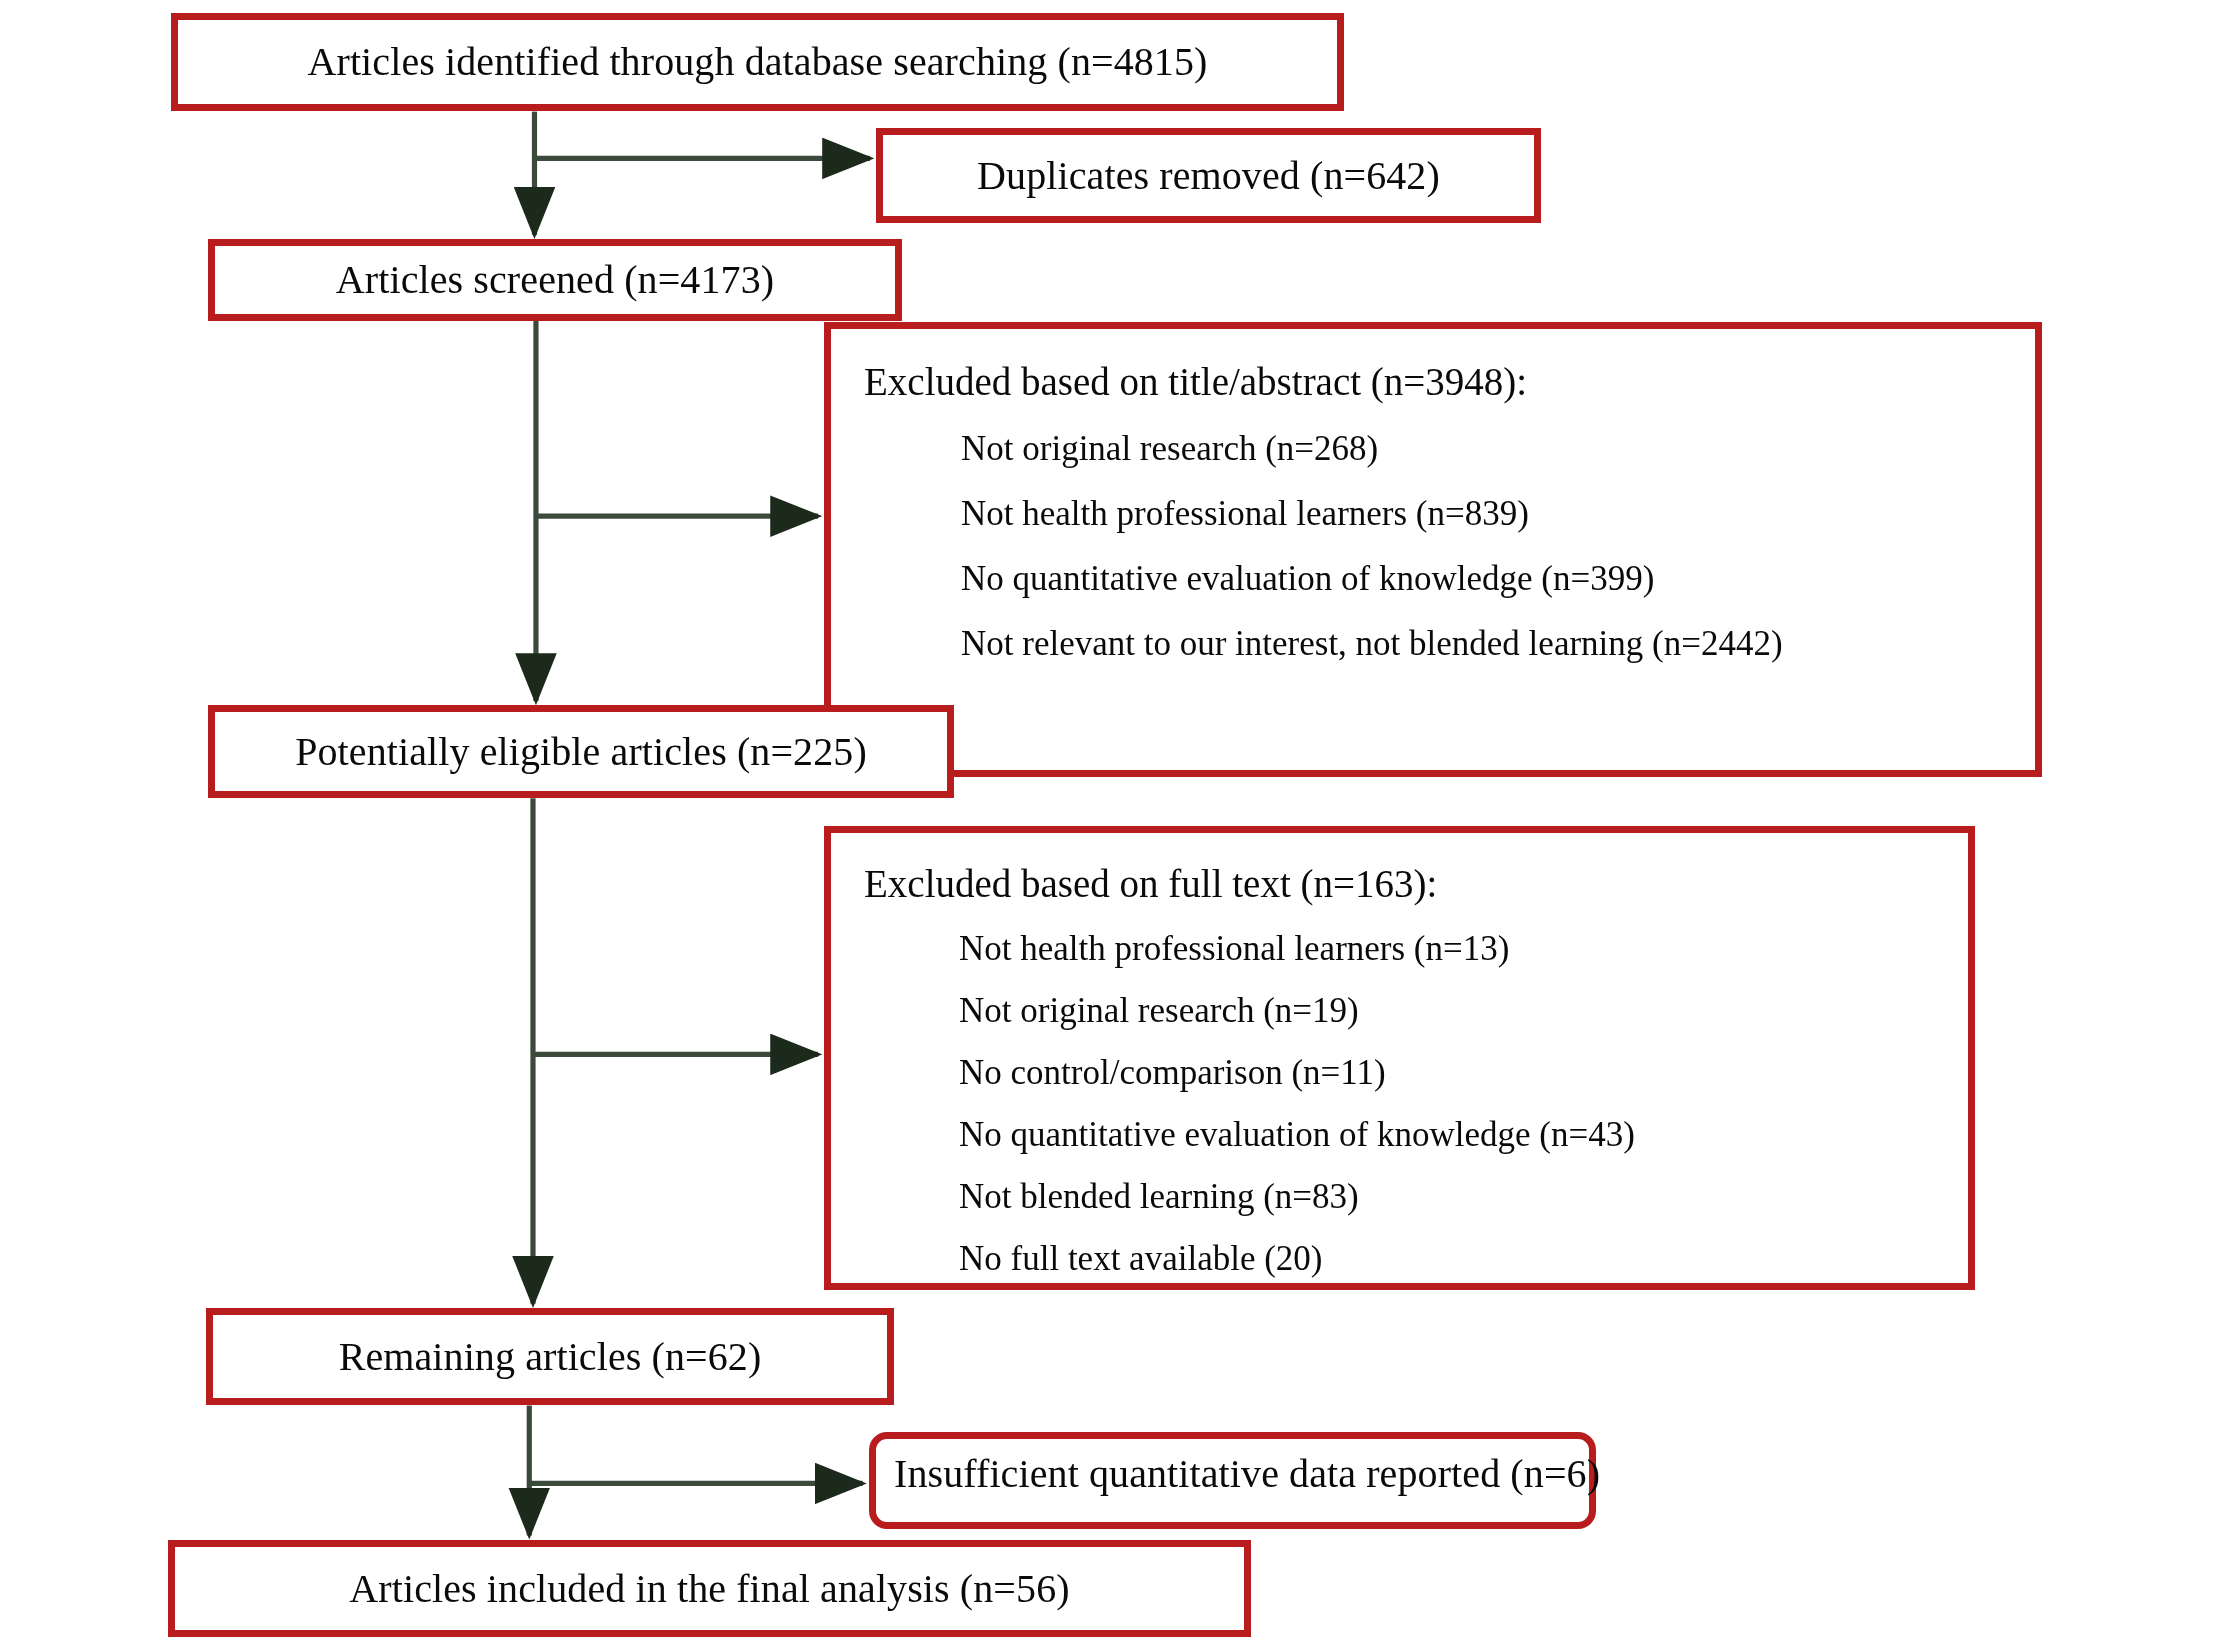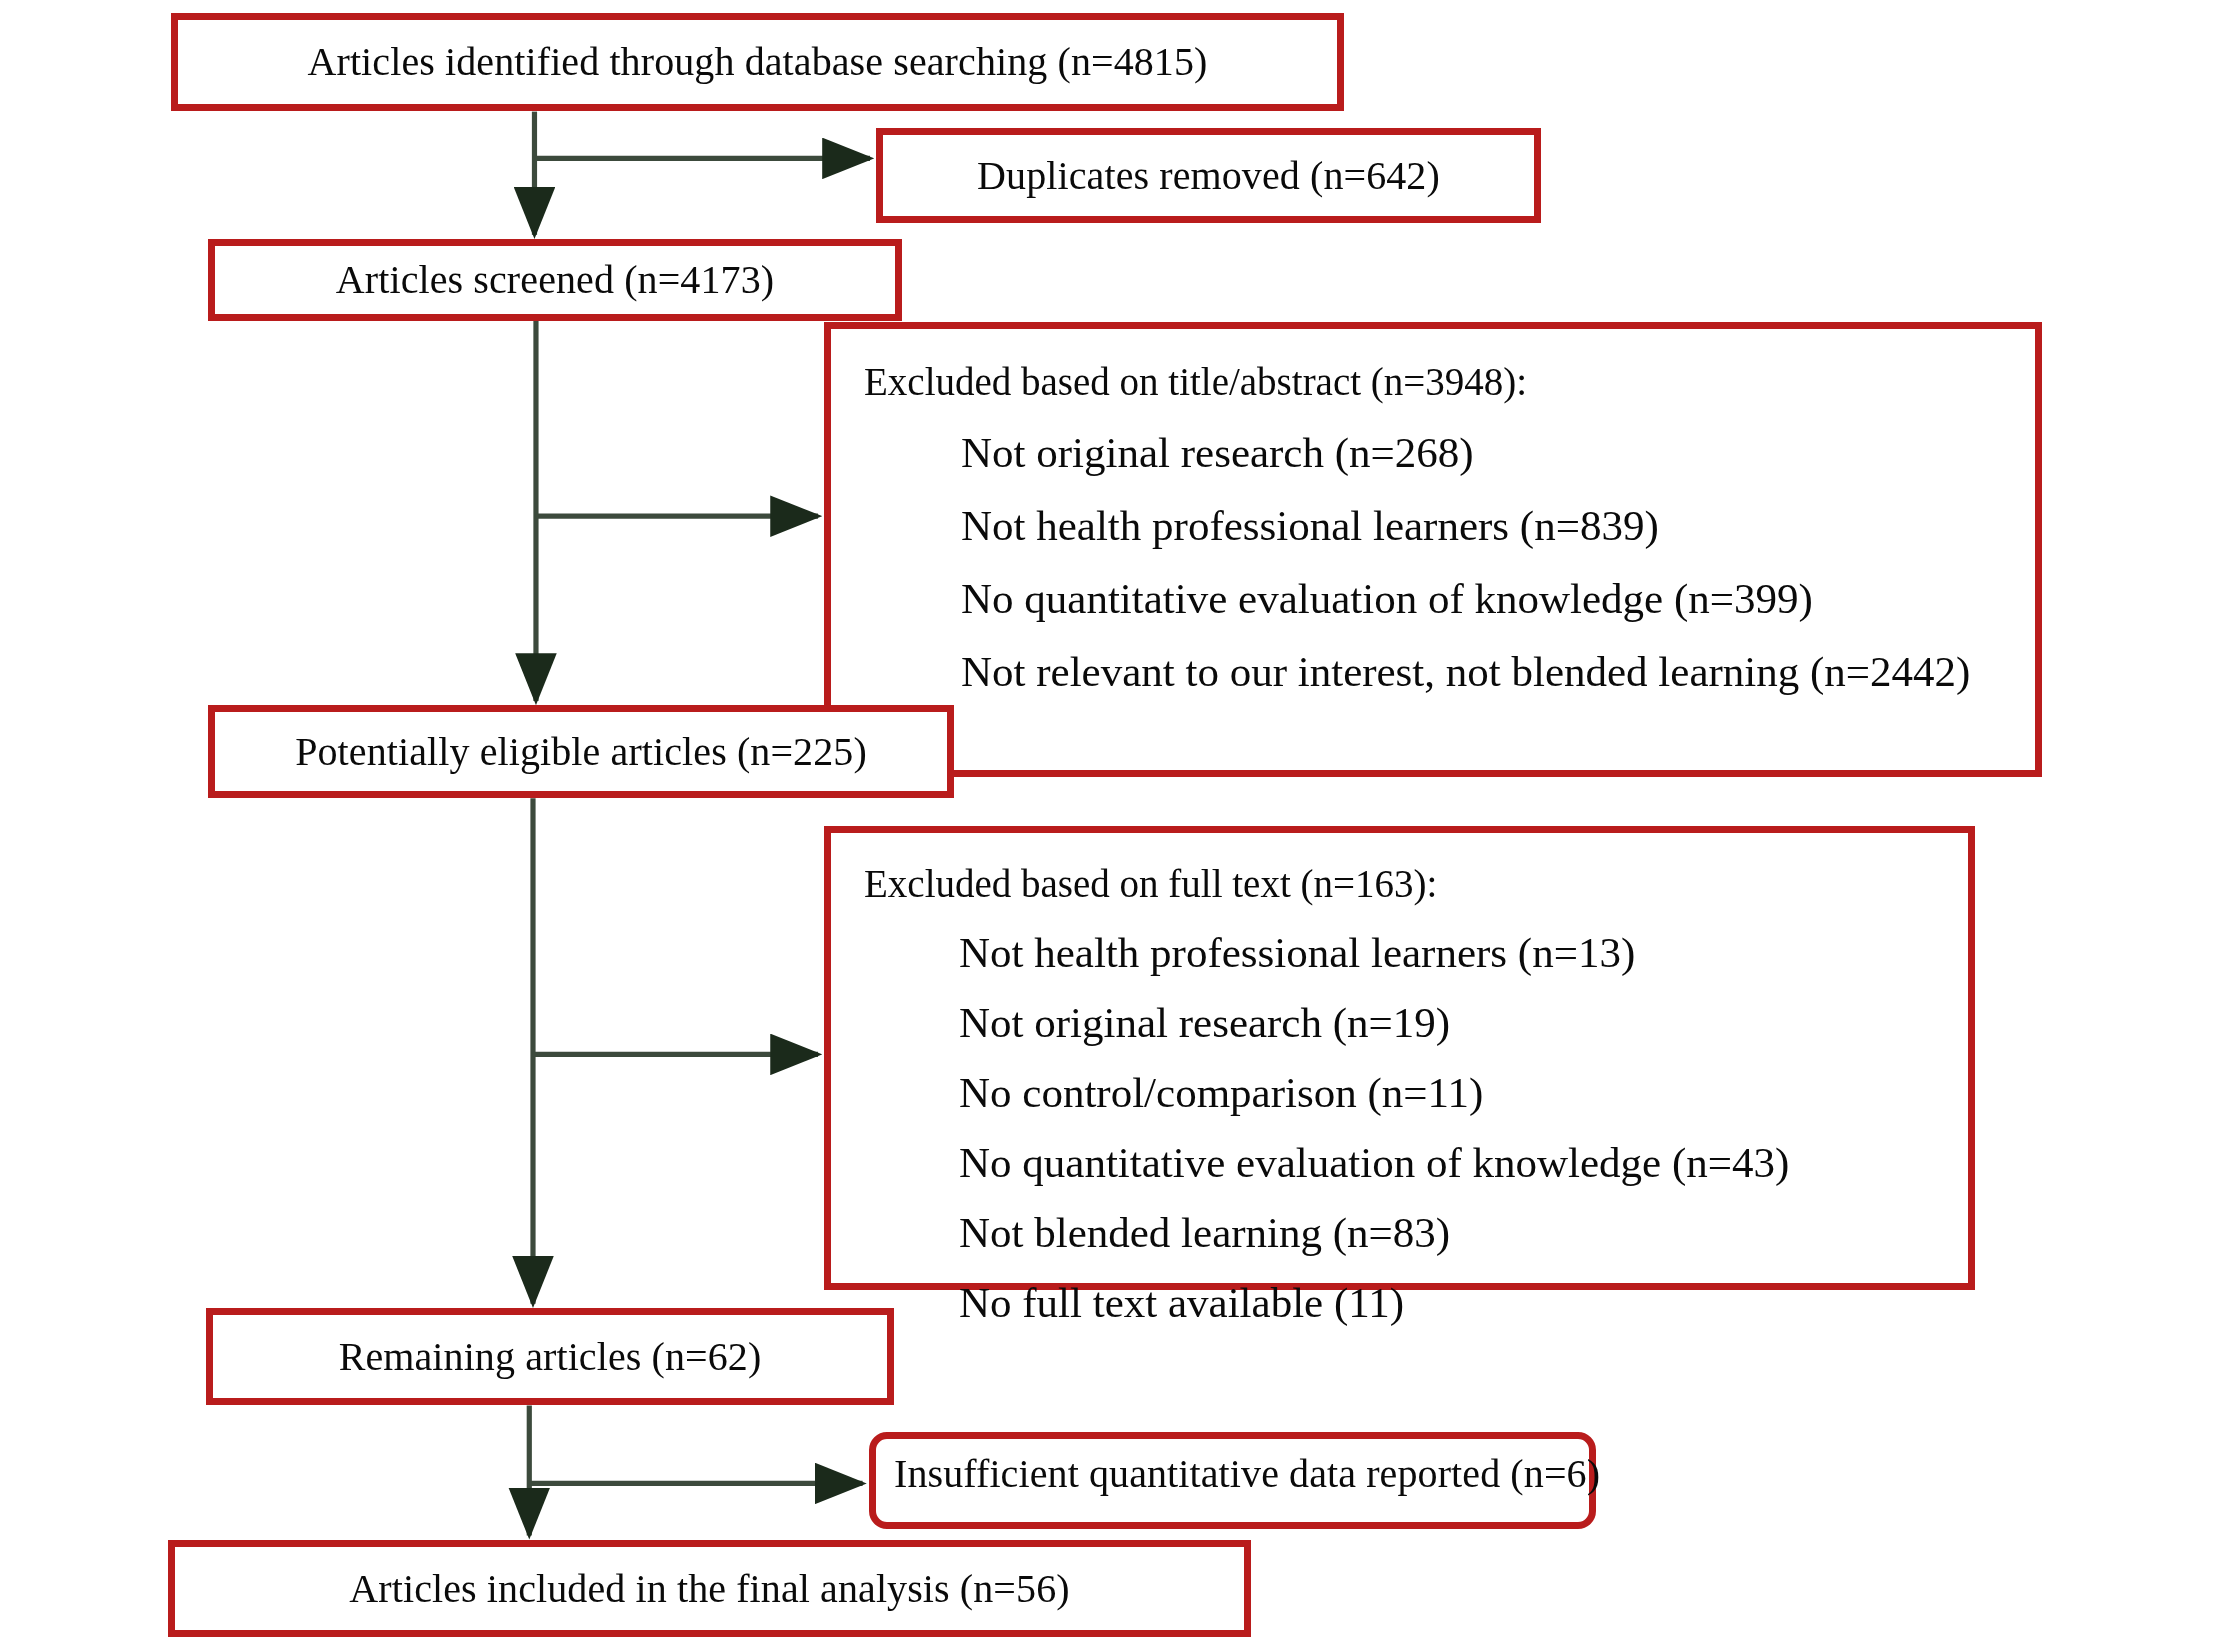--- a/index.html
+++ b/index.html
@@ -37,21 +37,21 @@
   .excl-list {
     position: absolute;
     box-sizing: border-box;
   }
   .excl-head {
     font-size: 39px;
     line-height: 1.0;
     white-space: nowrap;
   }
   .excl-item {
-    font-size: 43px;
+    font-size: 35px;
     line-height: 1.0;
     white-space: nowrap;
   }
   svg.connectors {
     position: absolute;
     left: 0;
     top: 0;
     width: 2227px;
     height: 1650px;
     pointer-events: none;
@@ -113,21 +113,21 @@
   </div>
 
   <div class="box" style="left:824px; top:826px; width:1151px; height:464px;">
     <div class="excl-list" style="left:33px; top:31px; right:7.4px;">
       <div class="excl-head" style="margin-bottom:28px;">Excluded based on full text (n=163):</div>
       <div class="excl-item" style="margin-left:95px; margin-bottom:27px;">Not health professional learners (n=13)</div>
       <div class="excl-item" style="margin-left:95px; margin-bottom:27px;">Not original research (n=19)</div>
       <div class="excl-item" style="margin-left:95px; margin-bottom:27px;">No control/comparison (n=11)</div>
       <div class="excl-item" style="margin-left:95px; margin-bottom:27px;">No quantitative evaluation of knowledge (n=43)</div>
       <div class="excl-item" style="margin-left:95px; margin-bottom:27px;">Not blended learning (n=83)</div>
-      <div class="excl-item" style="margin-left:95px;"> No full text available (11)</div>
+      <div class="excl-item" style="margin-left:95px;"> No full text available (20)</div>
     </div>
   </div>
 
   <div class="box box-center" style="left:206px; top:1308px; width:688px; height:97px;">
     <span class="box-label">Remaining articles (n=62)</span>
   </div>
 
   <div class="box" style="left:869px; top:1432px; width:727px; height:97px;border-radius:18px;">
     <span class="box-label" style="position:absolute; left:18px; top:12px;">Insufficient quantitative data reported (n=6)</span>
   </div>

